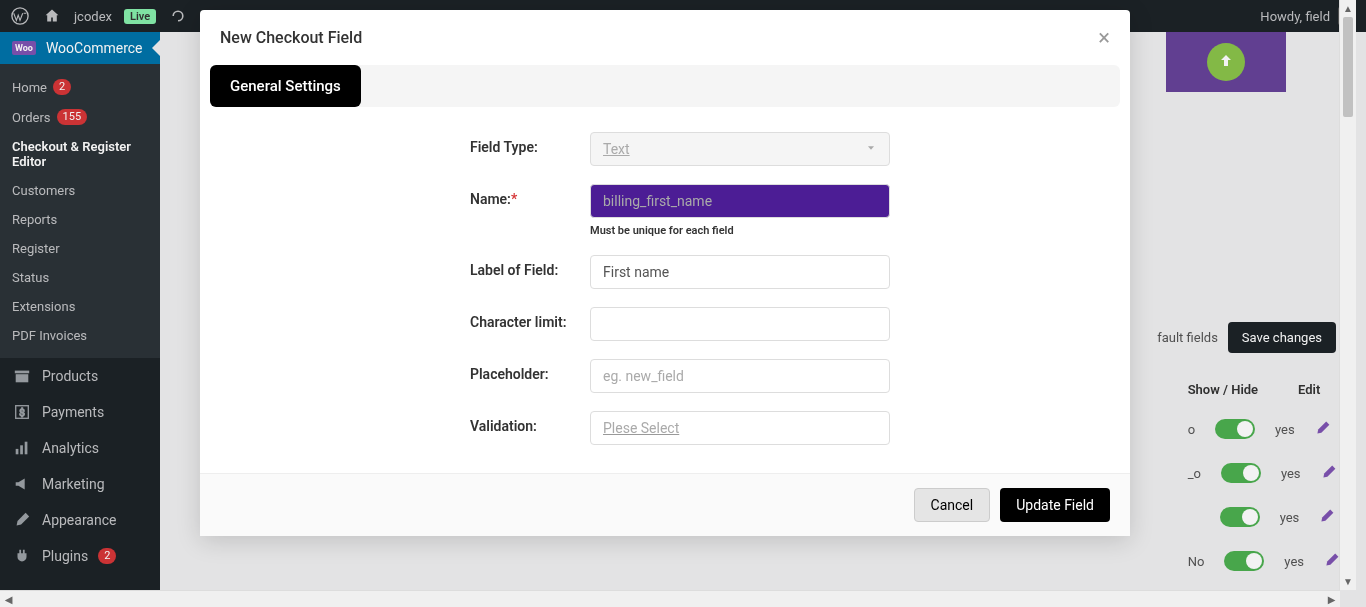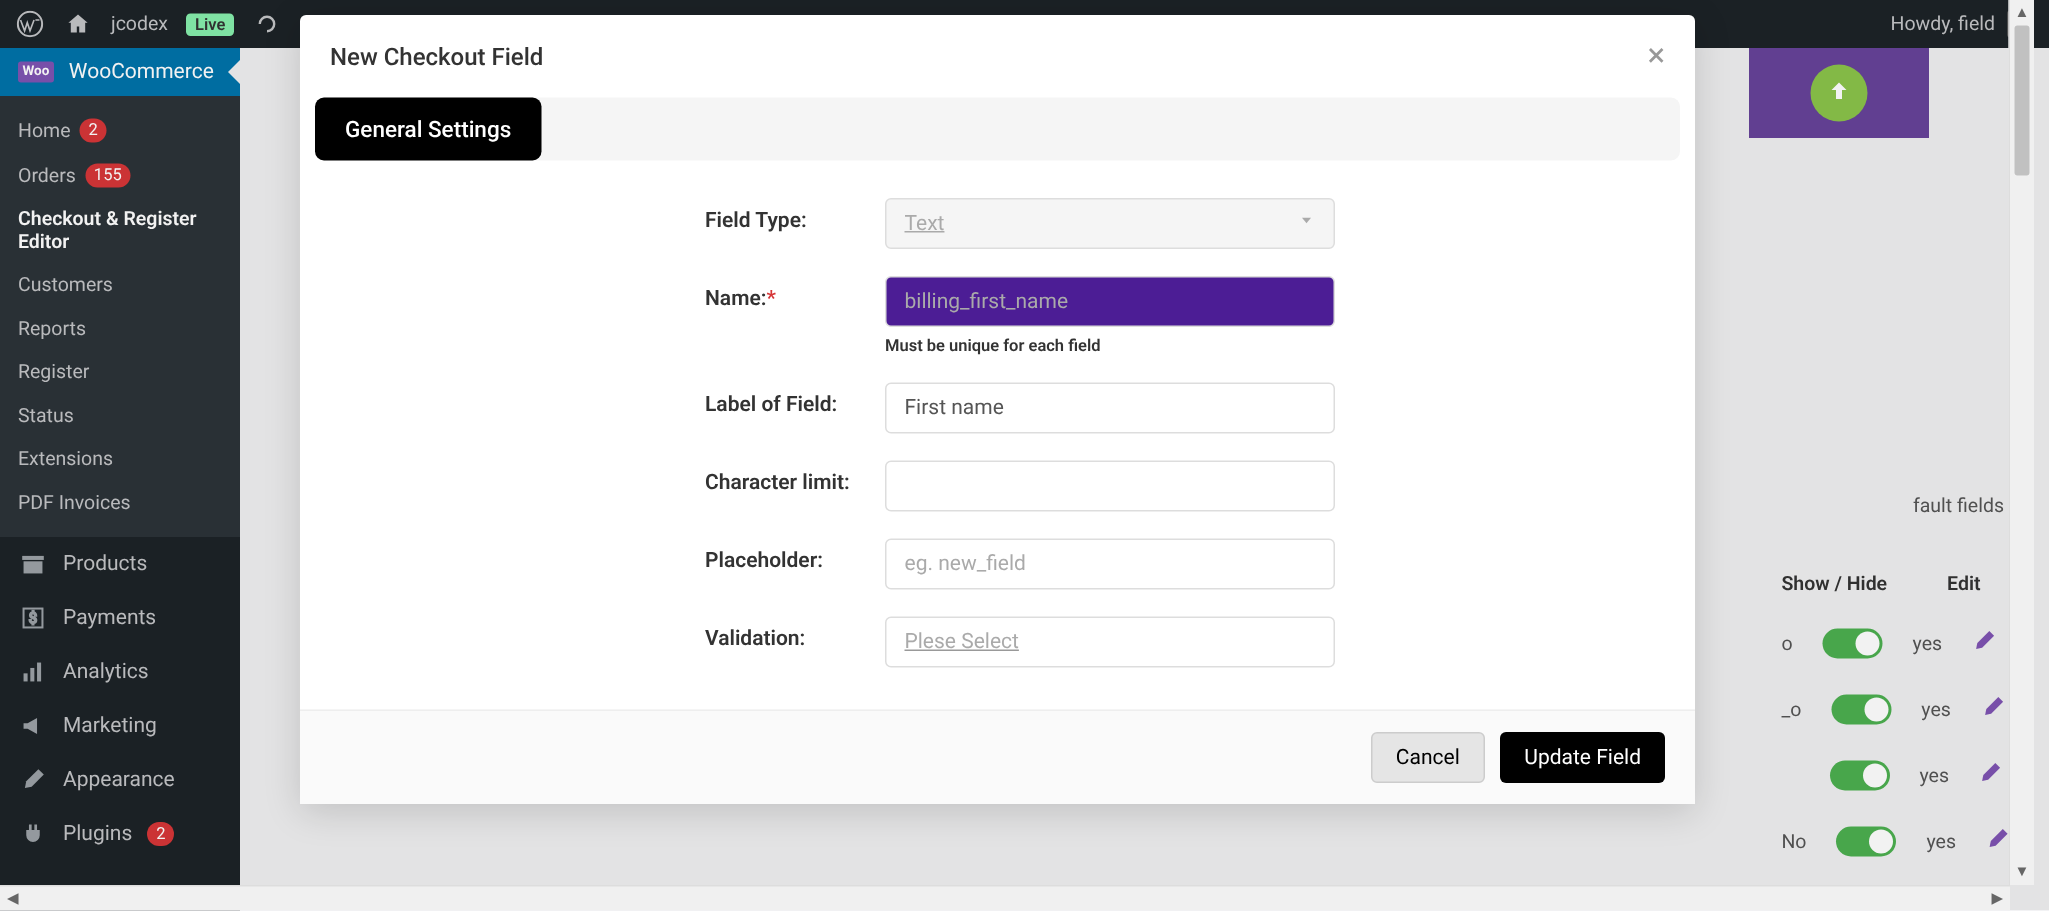--- a/index.html
+++ b/index.html
@@ -203,20 +203,21 @@
   <div class="purple-banner" style="top:0;right:80px;border-radius:0;width:120px;height:60px;">
     <div class="upload-circle">
       <svg width="20" height="20" viewBox="0 0 20 20" fill="#fff">
           <path d="M10 3l5 5h-3v6H8V8H5z"></path>
         </svg>
     </div>
   </div>
 
   <div class="bg-buttons">
     <span style="padding:8px 0;font-size:13px;color:#555">fault fields</span>
+    <button class="btn-dark">Save changes</button>
   </div>
 
   <div class="bg-table">
     <div class="bg-table-header">
       <span>Show / Hide</span>
       <span>Edit</span>
     </div>
     <div class="bg-row">
       <span>o</span>
       <div class="toggle"></div>

